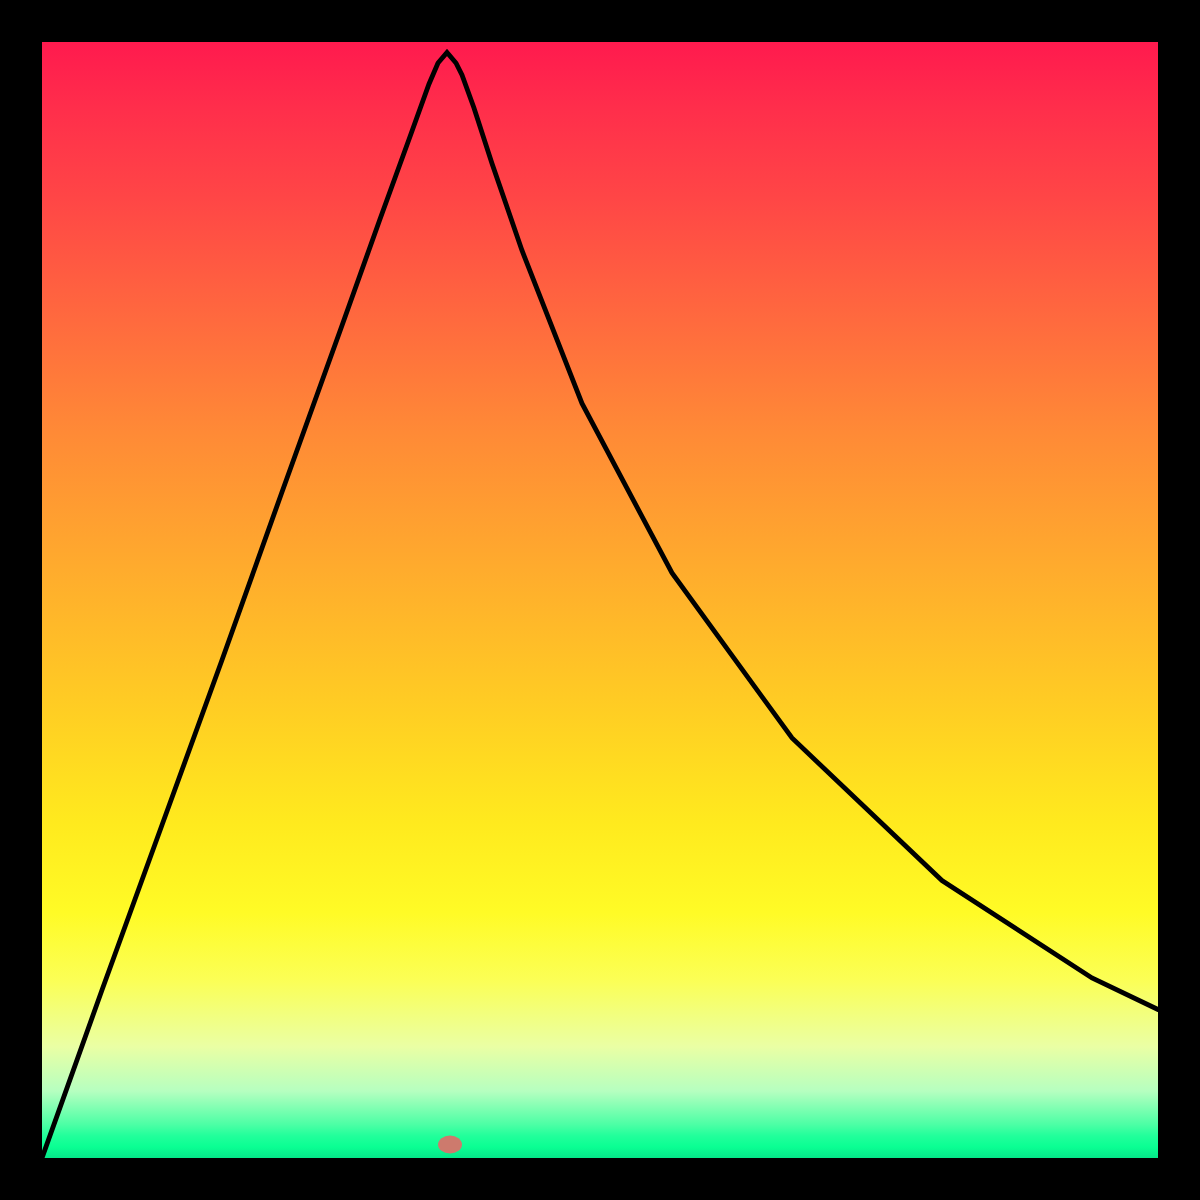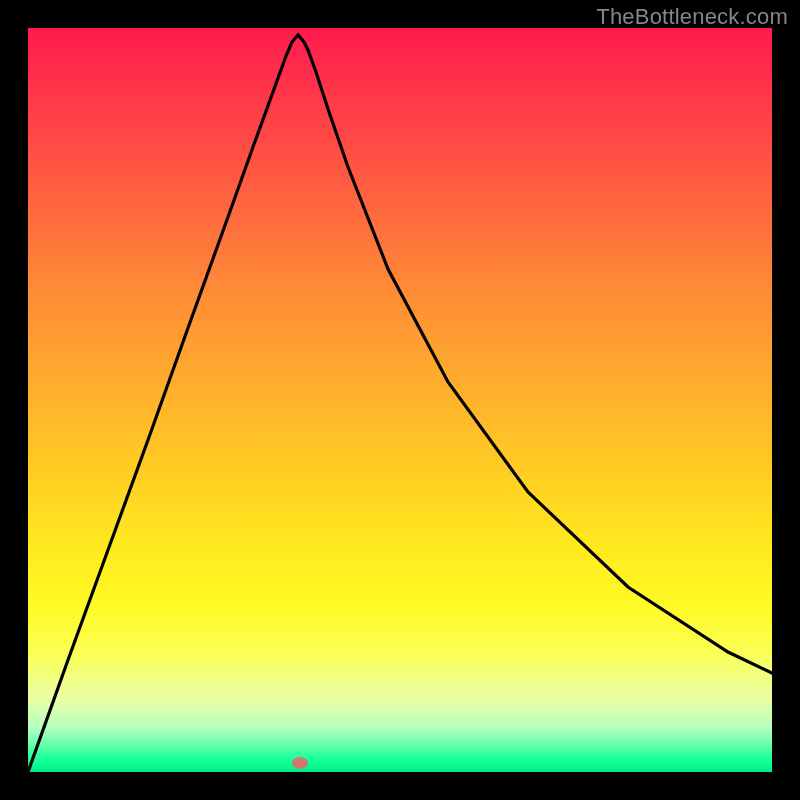--- a/index.html
+++ b/index.html
@@ -75,14 +75,13 @@
 <body>
 
 <div class="frame">
   <div class="plot">
     <div class="gradient"></div>
     <svg class="curve" viewBox="0 0 744 744" preserveAspectRatio="none">
       <path id="curve-path" d="M0.0 744.0 L40.0 632.0 L80.0 522.0 L120.0 412.0 L160.0 300.0 L200.0 189.0 L225.0 119.0 L245.0 64.0 L258.0 28.0 L264.0 14.0 L270.0 7.0 L276.0 14.0 L280.0 22.0 L288.0 44.0 L300.0 81.0 L320.0 139.0 L360.0 241.0 L420.0 354.0 L500.0 464.0 L600.0 559.0 L700.0 624.0 L744.0 645.0" fill="none" stroke="#000" stroke-width="3.2" stroke-linecap="round"></path>
     </svg>
     <div class="marker" id="marker" style="left: 263.56px; top: 729.072px; width: 16px; height: 12px; background: rgb(205, 122, 109);"></div>
   </div>
-  <div class="attribution">TheBottleneck.com</div>
 </div>
 
 </body></html>

